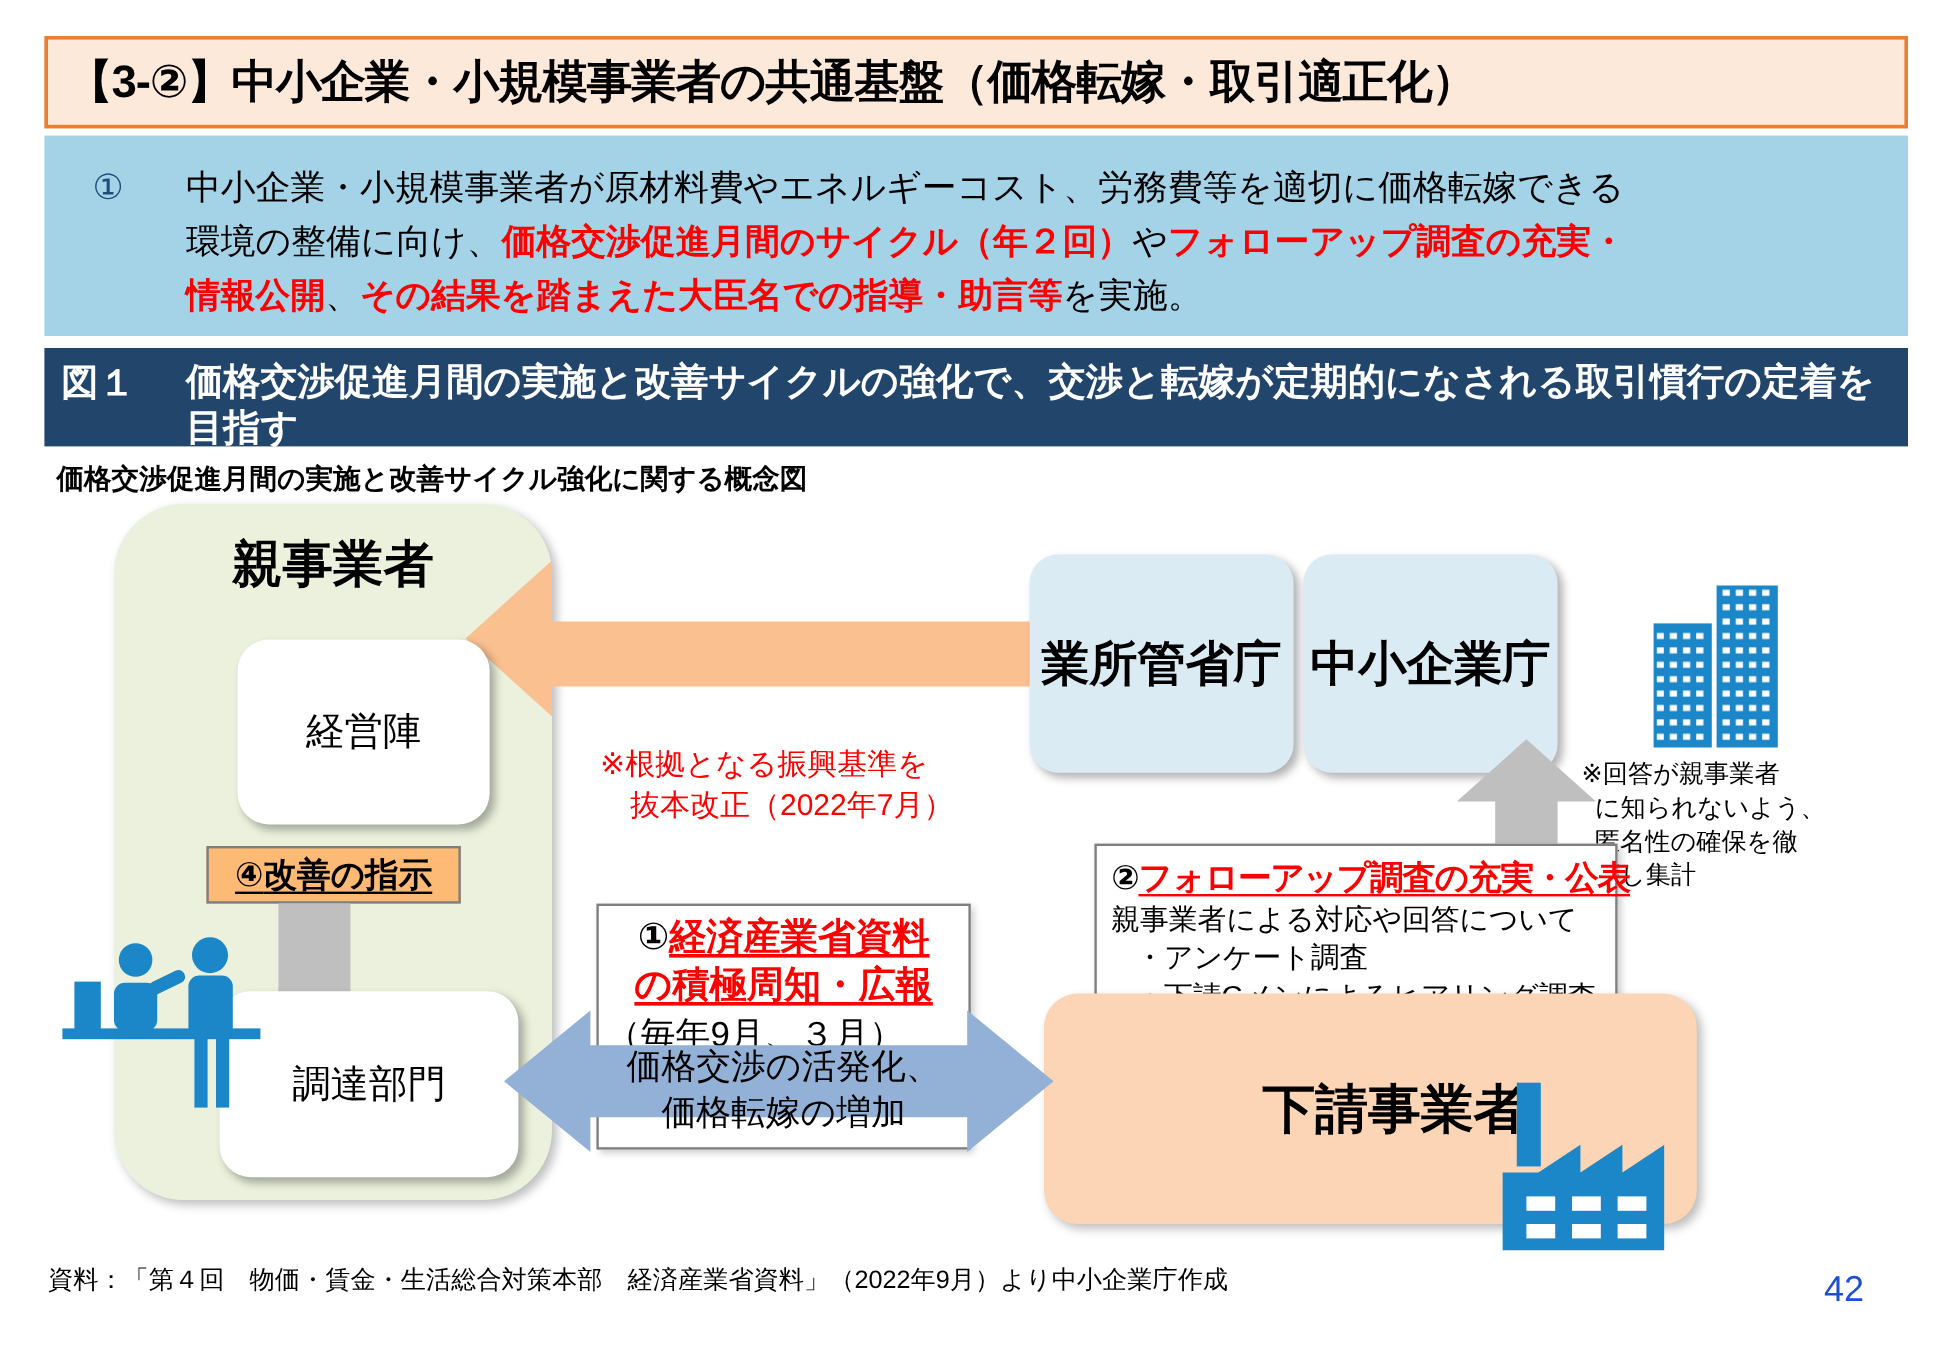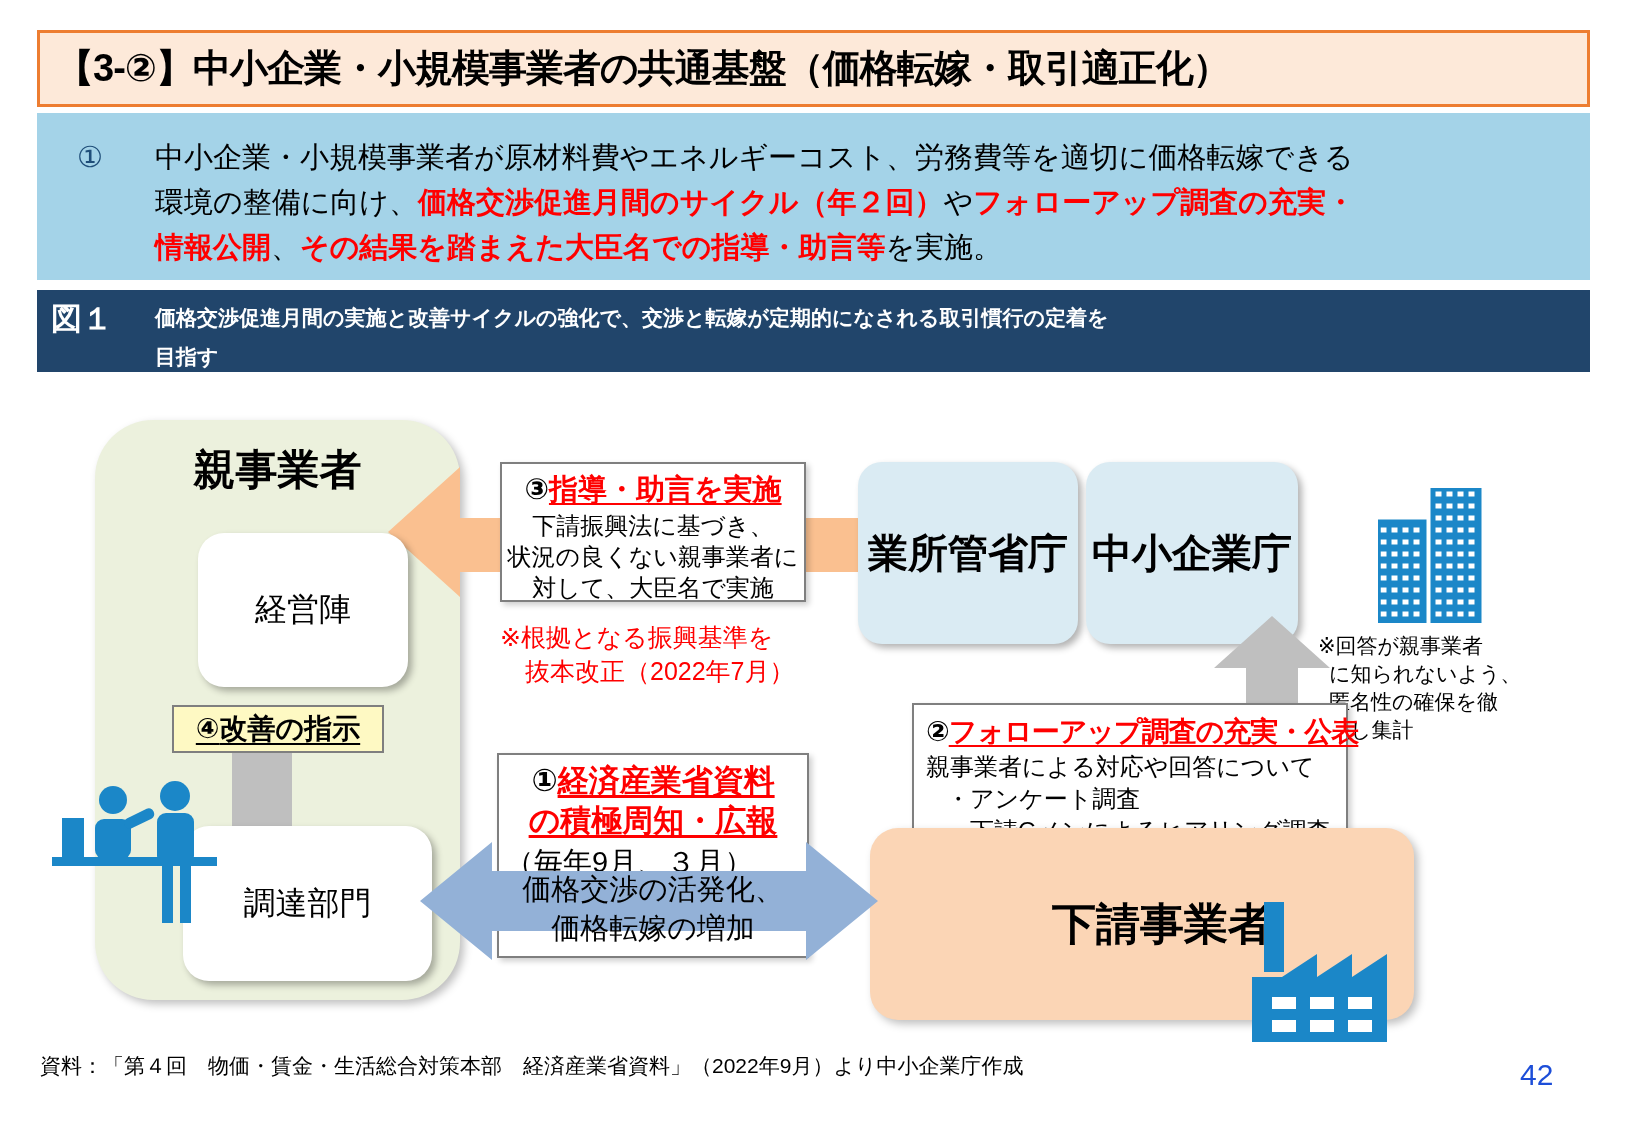--- a/index.html
+++ b/index.html
@@ -23,40 +23,40 @@
   }
   .intro-inner{position:relative;height:100%;padding:22px 20px 0 118px;box-sizing:border-box;
     font-size:29px;line-height:45px;}
   .intro-num{position:absolute;left:40px;top:22px;color:var(--intro-number-blue);}
   .red-strong{color:var(--red);font-weight:bold;}
 
   .fig-bar{
     left:37px;top:290px;width:1553px;height:82px;background:var(--figure-bar-bg);color:#fff;
   }
   .fig-label{position:absolute;left:14px;top:8px;font-size:31px;font-weight:bold;}
-  .fig-text{position:absolute;left:118px;top:8px;font-size:21px;font-weight:bold;line-height:39px;}
+  .fig-text{position:absolute;left:118px;top:8px;font-size:31px;font-weight:bold;line-height:39px;}
 
   .caption{left:47px;top:384px;font-size:23px;font-weight:bold;}
 
   
   .green-box{
     left:95px;top:420px;width:365px;height:580px;background:var(--green-box-bg);
     border-radius:58px;box-shadow:4px 4px 8px rgba(0,0,0,.25);
   }
   .green-title{width:100%;text-align:center;padding-top:22px;font-size:42px;font-weight:bold;}
 
   .white-rounded{
     background:#fff;border-radius:26px;box-shadow:4px 4px 7px rgba(0,0,0,.3);
     display:flex;align-items:center;justify-content:center;font-size:32px;margin-left:20px;
   }
   .mgmt-box{left:178px;top:533px;width:210px;height:154px;}
   .proc-box{left:163px;top:826px;width:249px;height:155px;}
 
   .step4-box{
-    left:172px;top:705px;width:212px;height:48px;background:#fef9c3;border:2px solid var(--box-border-gray);
+    left:172px;top:705px;width:212px;height:48px;background:#fdba74;border:2px solid var(--box-border-gray);
     display:flex;align-items:center;justify-content:center;box-sizing:border-box;
     font-size:28px;font-weight:bold;
   }
   .step4-box .u{text-decoration:underline;text-underline-offset:5px;}
 
   .note-box{background:#fff;border:2px solid var(--box-border-gray);box-sizing:border-box;
     box-shadow:3px 3px 6px rgba(0,0,0,.2);}
   .step3-box{left:500px;top:462px;width:306px;height:140px;text-align:center;padding-top:6px;}
   .step3-title{font-size:29px;font-weight:bold;}
   .step3-body{font-size:24px;line-height:31px;}
@@ -114,39 +114,30 @@
   </section>
 
   <div class="abs fig-bar">
     <span class="fig-label">図１</span>
     <div class="fig-text">
       <span>価格交渉促進月間の実施と改善サイクルの強化で、交渉と転嫁が定期的になされる取引慣行の定着を</span><br>
       <span>目指す</span>
     </div>
   </div>
 
+  <div class="abs caption">価格交渉促進月間の実施と改善サイクル強化に関する概念図</div>
 
   <div class="abs green-box">
     <div class="green-title">親事業者</div>
   </div>
 
   <svg class="abs" style="left:380px;top:460px;width:495px;height:145px" viewBox="380 460 495 145">
     <polygon points="388,532 460,467 460,518 866,518 866,572 460,572 460,597" style="fill:var(--orange-arrow)"></polygon>
   </svg>
 
-  <div class="abs note-box step3-box">
-    <div class="step3-title">
-      <span>③</span><span class="red-u">指導・助言を実施</span>
-    </div>
-    <div class="step3-body">
-      <span>下請振興法に基づき、</span><br>
-      <span>状況の良くない親事業者に</span><br>
-      <span>対して、大臣名で実施</span>
-    </div>
-  </div>
 
   <div class="abs rev-note">
     <div>※根拠となる振興基準を</div>
     <div class="ind">抜本改正（2022年7月）</div>
   </div>
 
   <div class="abs white-rounded mgmt-box">経営陣</div>
 
   <div class="abs step4-box">
     <span class="u"><span>④</span><span>改善の指示</span></span>

